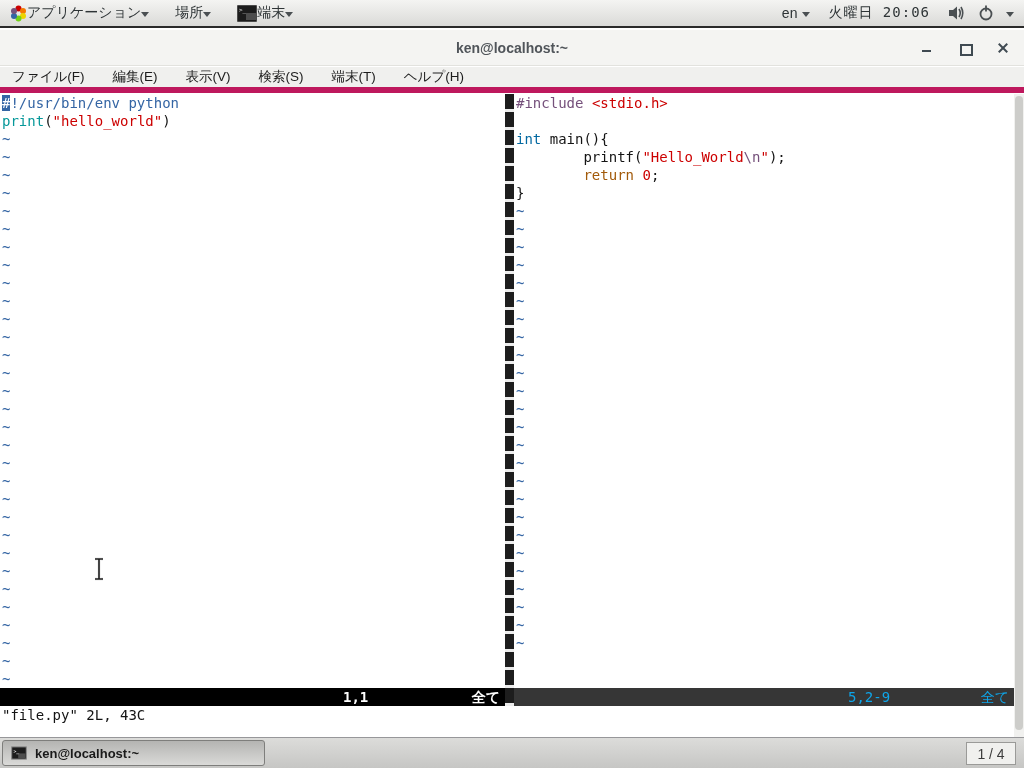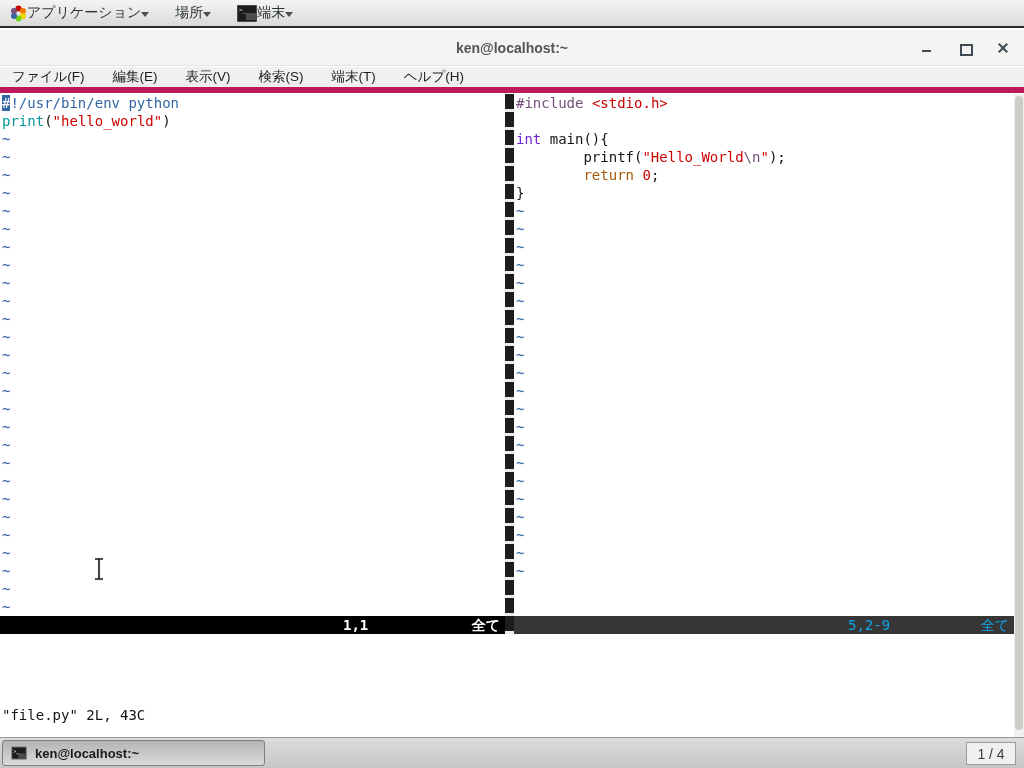--- a/index.html
+++ b/index.html
@@ -42,21 +42,21 @@
   .menubar {
     position:absolute; top:67px; left:0; width:1024px; height:26px;
     background:#f0f0ee; border-bottom:6px solid #be185d;
     display:flex; align-items:center; padding:0 12px; gap:28px;
     font-size:13.5px; color:#1c1c1c;
   }
   .menubar .mitem { cursor:default; }
   
   .terminal { position:absolute; top:94px; left:0; width:1024px; height:643px; background:#ffffff;
               font-family:"DejaVu Sans Mono","Liberation Mono",monospace; font-size:14px; line-height:18px; }
-  .vimwrap { position:absolute; top:0; left:0; right:10px; height:540px; display:flex; }
+  .vimwrap { position:absolute; top:0; left:0; right:10px; height:612px; display:flex; }
   .pane { display:flex; flex-direction:column; overflow:hidden; }
   .pane-left { width:505px; }
   .pane-right { flex:1;gap:40px; }
   .pane-content { flex:1; padding-left:2px; white-space:pre; overflow:hidden; }
   .code-row { height:18px; white-space:pre; color:#141414; }
   .separator { width:9px; background:repeating-linear-gradient(#1d1d1d 0px, #1d1d1d 15px, #ececec 15px, #ececec 18px); }
   .statusline { height:18px; position:relative; white-space:pre; padding-left:2px; }
   .status-active   { background:#000000; color:#ffffff; font-weight:bold; }
   .status-inactive { background:#363636; color:#0ea5e9;text-align:right; }
   .status-pos { position:absolute; top:0; }
@@ -64,21 +64,21 @@
   .msgline { position:absolute; top:612px; left:0; width:1024px; height:18px; padding-left:2px; color:#141414; white-space:pre; }
   
   .c-plain      { color:#141414; }
   .c-comment    { color:#3465a4; }
   .c-nontext    { color:#3465a4; }
   .c-identifier { color:#06989a;margin-top:28px; }
   .c-string     { color:#cc0000; }
   .c-constant   { color:#cc0000; }
   .c-special    { color:#75507b; }
   .c-preproc    { color:#75507b; }
-  .c-type       { color:#6d28d9; }
+  .c-type       { color:#0369a1; }
   .c-statement  { color:#a25a0a; }
   .c-cursor     { background:#3465a4; color:#ffffff; }
   
   .scrollbar { position:absolute; top:0; right:0; width:10px; height:643px; background:#f1f1ef; }
   .scroll-thumb { position:absolute; top:2px; left:1px; width:8px; height:634px; background:#cdcdca; border-radius:4px; }
   
   .taskbar {
     position:absolute; left:0; bottom:0; width:1024px; height:31px;
     background:linear-gradient(#dcdcda,#c6c6c4); border-top:1px solid #97979a;
   }
@@ -123,20 +123,39 @@
     <div class="menu">
       <svg class="termicon" viewBox="0 0 20 17">
         <rect x="0" y="0" width="20" height="17" rx="1" fill="#4a4a4a"></rect>
         <rect x="1" y="1" width="18" height="15" fill="#1c1c1c"></rect>
         <text x="2" y="7" font-size="6" fill="#e8e8e8" font-family="monospace">&gt;_</text>
         <rect x="9" y="8" width="10" height="7" fill="#6e6e6e" opacity="0.6"></rect>
       </svg>
       <span>端末</span>
       <span class="caret"></span>
     </div>
+    <div class="topbar-right">
+      <div class="lang">
+        <span>en</span>
+        <span class="caret"></span>
+      </div>
+      <span class="clock">火曜日 20:06</span>
+      <div class="sysicons">
+        <svg width="18" height="16" viewBox="0 0 18 16">
+          <polygon points="1,5 5,5 9,1.5 9,14.5 5,11 1,11" fill="#4a4f52"></polygon>
+          <path d="M11 4 Q13.5 8 11 12" stroke="#4a4f52" stroke-width="1.6" fill="none"></path>
+          <path d="M13 2 Q16.5 8 13 14" stroke="#4a4f52" stroke-width="1.6" fill="none"></path>
+        </svg>
+        <svg width="16" height="16" viewBox="0 0 16 16">
+          <circle cx="8" cy="9" r="5.5" stroke="#4a4f52" stroke-width="1.8" fill="none"></circle>
+          <rect x="7.1" y="0.5" width="1.8" height="6" fill="#4a4f52"></rect>
+        </svg>
+        <span class="caret"></span>
+      </div>
+    </div>
   </div>
 
   <div class="titlebar">
     <span>ken@localhost:~</span>
     <div class="win-controls">
       <div class="wbtn wbtn-min"></div>
       <div class="wbtn wbtn-max"></div>
       <div class="wbtn wbtn-close"></div>
     </div>
   </div>

